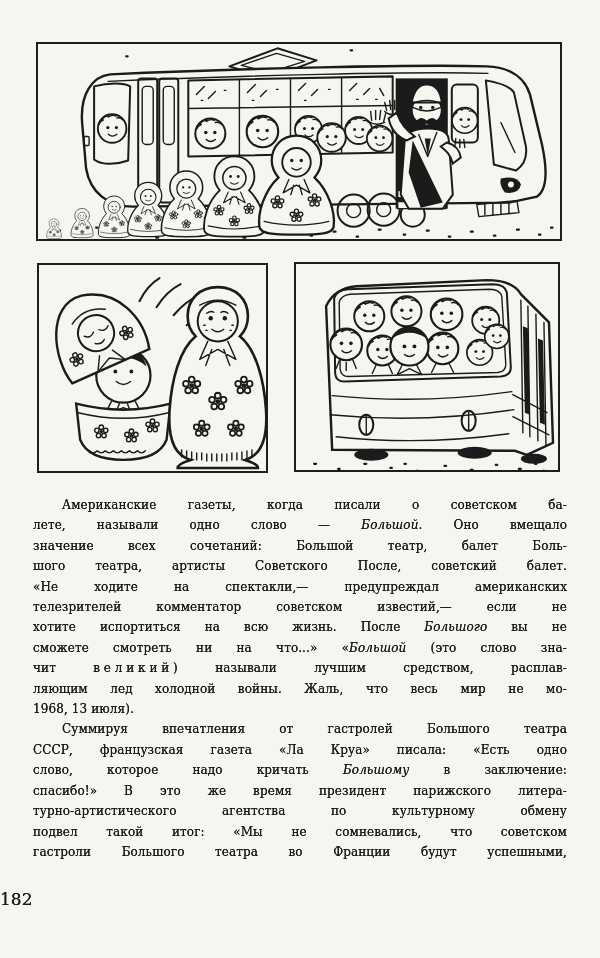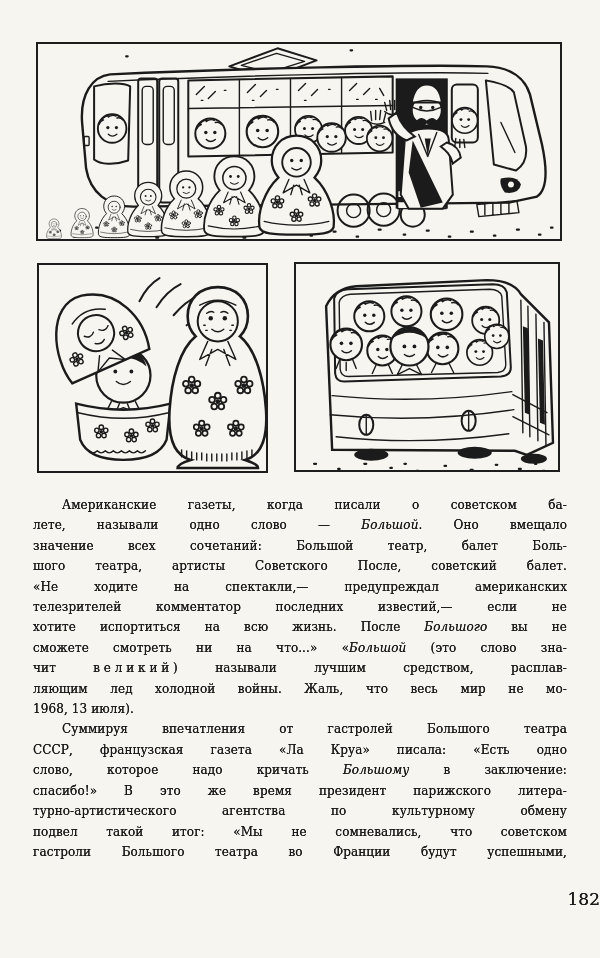--- a/index.html
+++ b/index.html
@@ -23,21 +23,21 @@
     text-shadow:0 0 .45px #1b1b1b;
     letter-spacing:.1px;
   }
   .line{text-align:justify;text-align-last:justify;white-space:normal;}
   .line.short{text-align-last:left;}
   .line.indent{text-indent:29px;}
   .it{font-style:italic;}
   .sp{letter-spacing:.32em;}
   .pagenum{
     position:absolute;left:0;top:889px;width:600px;
-    text-align:right;font-size:17px;
+    text-align:left;font-size:17px;
     text-shadow:0 0 .4px #1b1b1b;
   }
   .ink{stroke:#1b1b1b;fill:none;stroke-width:2;stroke-linecap:round;stroke-linejoin:round;}
   .ink-thin{stroke:#1b1b1b;fill:none;stroke-width:1.4;stroke-linecap:round;stroke-linejoin:round;}
   .paper{fill:#f6f5ef;}
   .dark{fill:#1b1b1b;stroke:none;}
 </style>
 </head>
 <body>
 
@@ -264,21 +264,21 @@
     </svg>
   </figure>
 
   <div class="textblock">
       <div>
         <div class="line indent"><span>Американские газеты, когда писали о советском ба-</span></div>
         <div class="line"><span>лете, называли одно слово — </span><span class="it">Большой</span><span>. Оно вмещало</span></div>
         <div class="line"><span>значение всех сочетаний: Большой театр, балет Боль-</span></div>
         <div class="line"><span>шого театра, артисты Советского После, советский балет.</span></div>
         <div class="line"><span>«Не ходите на спектакли,— предупреждал американских</span></div>
-        <div class="line"><span>телезрителей комментатор последних известий,— если не</span></div>
+        <div class="line"><span>телезрителей комментатор советском известий,— если не</span></div>
         <div class="line"><span>хотите испортиться на всю жизнь. После </span><span class="it">Большого</span><span> вы не</span></div>
         <div class="line"><span>сможете смотреть ни на что...» «</span><span class="it">Большой</span><span> (это слово зна-</span></div>
         <div class="line"><span>чит </span><span class="sp">великий</span><span>) называли лучшим средством, расплав-</span></div>
         <div class="line"><span>ляющим лед холодной войны. Жаль, что весь мир не мо-</span></div>
         <div class="line short"><span>1968, 13 июля).</span></div>
       </div>
       <div>
         <div class="line indent"><span>Суммируя впечатления от гастролей Большого театра</span></div>
         <div class="line"><span>СССР, французская газета «Ла Круа» писала: «Есть одно</span></div>
         <div class="line"><span>слово, которое надо кричать </span><span class="it">Большому</span><span> в заключение:</span></div>

